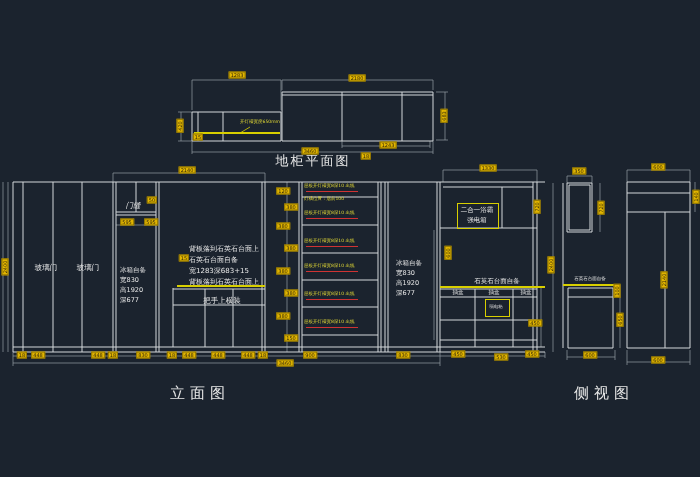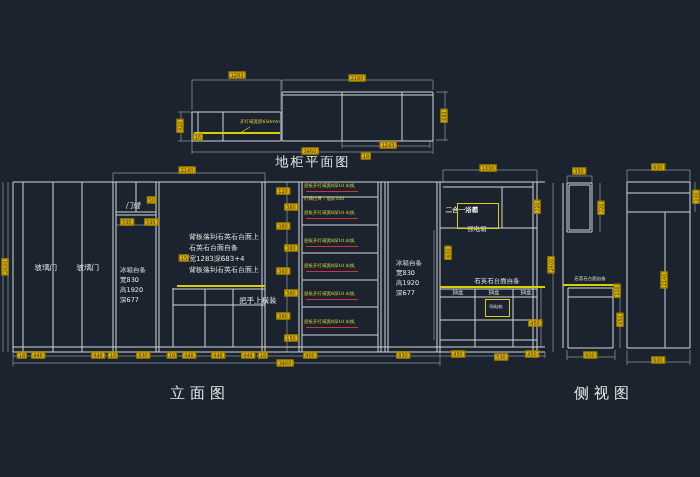--- a/index.html
+++ b/index.html
@@ -6,21 +6,21 @@
   #canvas{position:relative;width:700px;height:477px;background:#1b232e;overflow:hidden;
           font-family:"DejaVu Sans",sans-serif;}
   svg{position:absolute;left:0;top:0;}
   .t  {position:absolute;color:#e8e8e8;white-space:nowrap;transform:translate(-50%,-50%);line-height:1;}
   .tl {position:absolute;color:#e8e8e8;white-space:nowrap;line-height:1;}
   .yel{color:#e3da35;}
   .f4 {font-size:4.5px;} .f5{font-size:5.5px;} .f6{font-size:6.5px;}
   .f7 {font-size:7.5px;}
   .f13{font-size:13px;letter-spacing:2px;}
   .f15{font-size:15px;letter-spacing:5px;}
-  .block{line-height:11px;font-size:7px;}
+  .block{line-height:11px;font-size:7px;margin-top:12px;}
   .blk2{line-height:10px;font-size:6.5px;}
   .dim{position:absolute;font-size:5px;line-height:1;color:#32270a;background:#e0b400;
        border:0.5px solid #8a7000;padding:0 1px;white-space:nowrap;
        transform:translate(-50%,-50%);z-index:3;}
   .dim.rot{transform:translate(-50%,-50%) rotate(-90deg);}
   .shelf-note{position:absolute;font-size:4.5px;color:#e3da35;white-space:nowrap;
        transform:translate(0,-50%);z-index:2;line-height:1;}
   .redline{position:absolute;width:52px;height:1px;background:#cf3333;z-index:2;}
   .ybox{position:absolute;border:1px solid #d8cf00;z-index:1;}
 </style>
@@ -71,52 +71,52 @@
       M627 182H690V348H627Z M627 193H690 M627 212H690 M665 212V348"></path>
 
     <path stroke="#d8cf00" stroke-width="2" fill="none" d="
       M194 133H280 M177 286H265 M440 287H545 M563 285H620"></path>
     <path stroke="#d8cf00" stroke-width="0.8" fill="none" d="M250 127L240 133"></path>
   </svg>
 
   <div class="ybox" style="left:457px;top:203px;width:40px;height:24px;"></div>
   <div class="ybox" style="left:485px;top:299px;width:23px;height:16px;"></div>
 
-  <div class="t f13" style="left:313px;top:161px;">地柜平面图</div>
+  <div class="t f13" style="left:313px;top:161px;font-family:Liberation Mono, monospace;">地柜平面图</div>
   <div class="t f4 yel" style="left:260px;top:122px;">开灯槽宽度650mm</div>
 
   <div class="t f7" style="left:46px;top:268px;">玻璃门</div>
   <div class="t f7" style="left:88px;top:268px;">玻璃门</div>
   <div class="t f7" style="left:133px;top:206px;font-style:italic;">门缝</div>
 
   <div class="tl blk2" style="left:120px;top:265px;">
     <div>冰箱自备</div>
     <div class="ind">宽830</div>
     <div class="ind">高1920</div>
     <div class="ind">深677</div>
   </div>
 
   <div class="tl block" style="left:189px;top:232px;">
     <div>背板落到石英石台面上</div>
     <div>石英石台面自备</div>
-    <div>宽1283深683+4</div>
+    <div>宽1283深683+15</div>
     <div>背板落到石英石台面上</div>
   </div>
 
-  <div class="t f7" style="left:222px;top:301px;margin-left:36px;">把手上横装</div>
+  <div class="t f7" style="left:222px;top:301px;">把手上横装</div>
 
   <div class="tl blk2" style="left:396px;top:258px;">
     <div>冰箱自备</div>
     <div class="ind">宽830</div>
     <div class="ind">高1920</div>
     <div class="ind">深677</div>
   </div>
 
-  <div class="t f6" style="left:462px;top:210px;font-weight:bold;">二合一浴霸</div>
-  <div class="t f6" style="left:477px;top:220px;margin-top:9px;">强电箱</div>
+  <div class="t f6" style="left:477px;top:210px;">二合一浴霸</div>
+  <div class="t f6" style="left:477px;top:220px;">强电箱</div>
 
   <div class="t f6" style="left:497px;top:281px;">石英石台面自备</div>
 
   <div class="t f5" style="left:458px;top:293px;">抽盒</div>
   <div class="t f5" style="left:494px;top:293px;">抽盒</div>
   <div class="t f5" style="left:526px;top:293px;">抽盒</div>
 
   <div class="t f4" style="left:496px;top:307px;color:#ddd;">弱电箱</div>
 
   <div class="t f4" style="left:590px;top:279px;">石英石台面自备</div>

